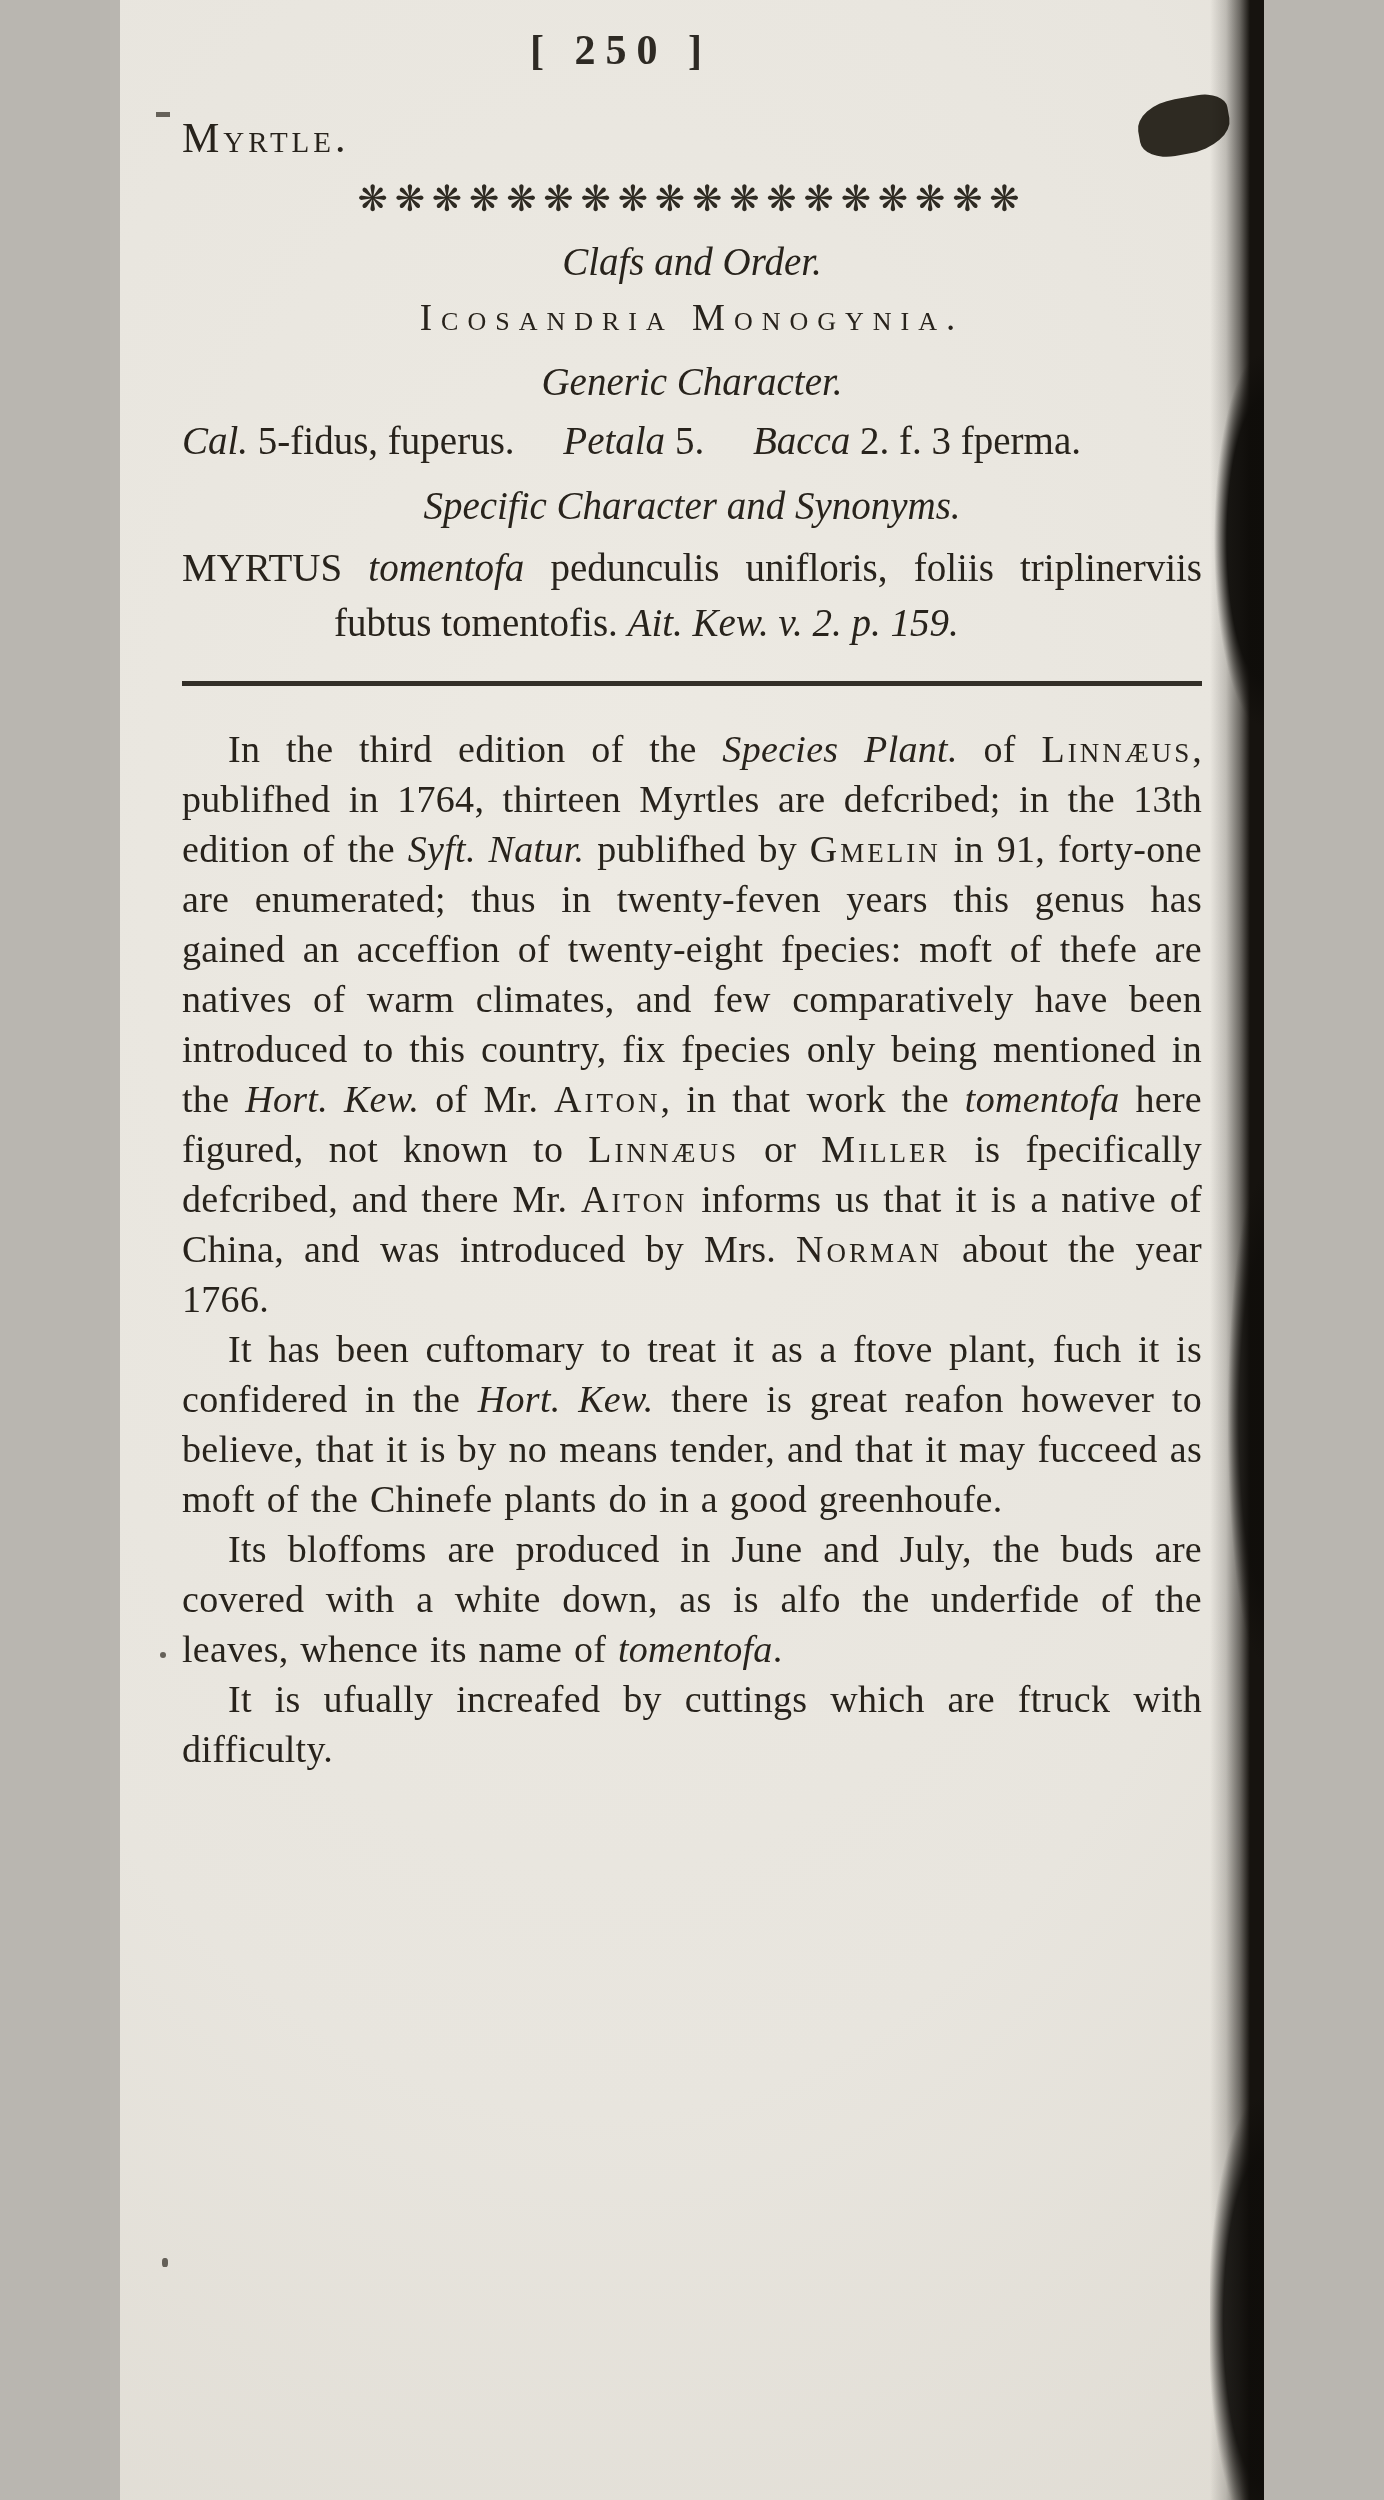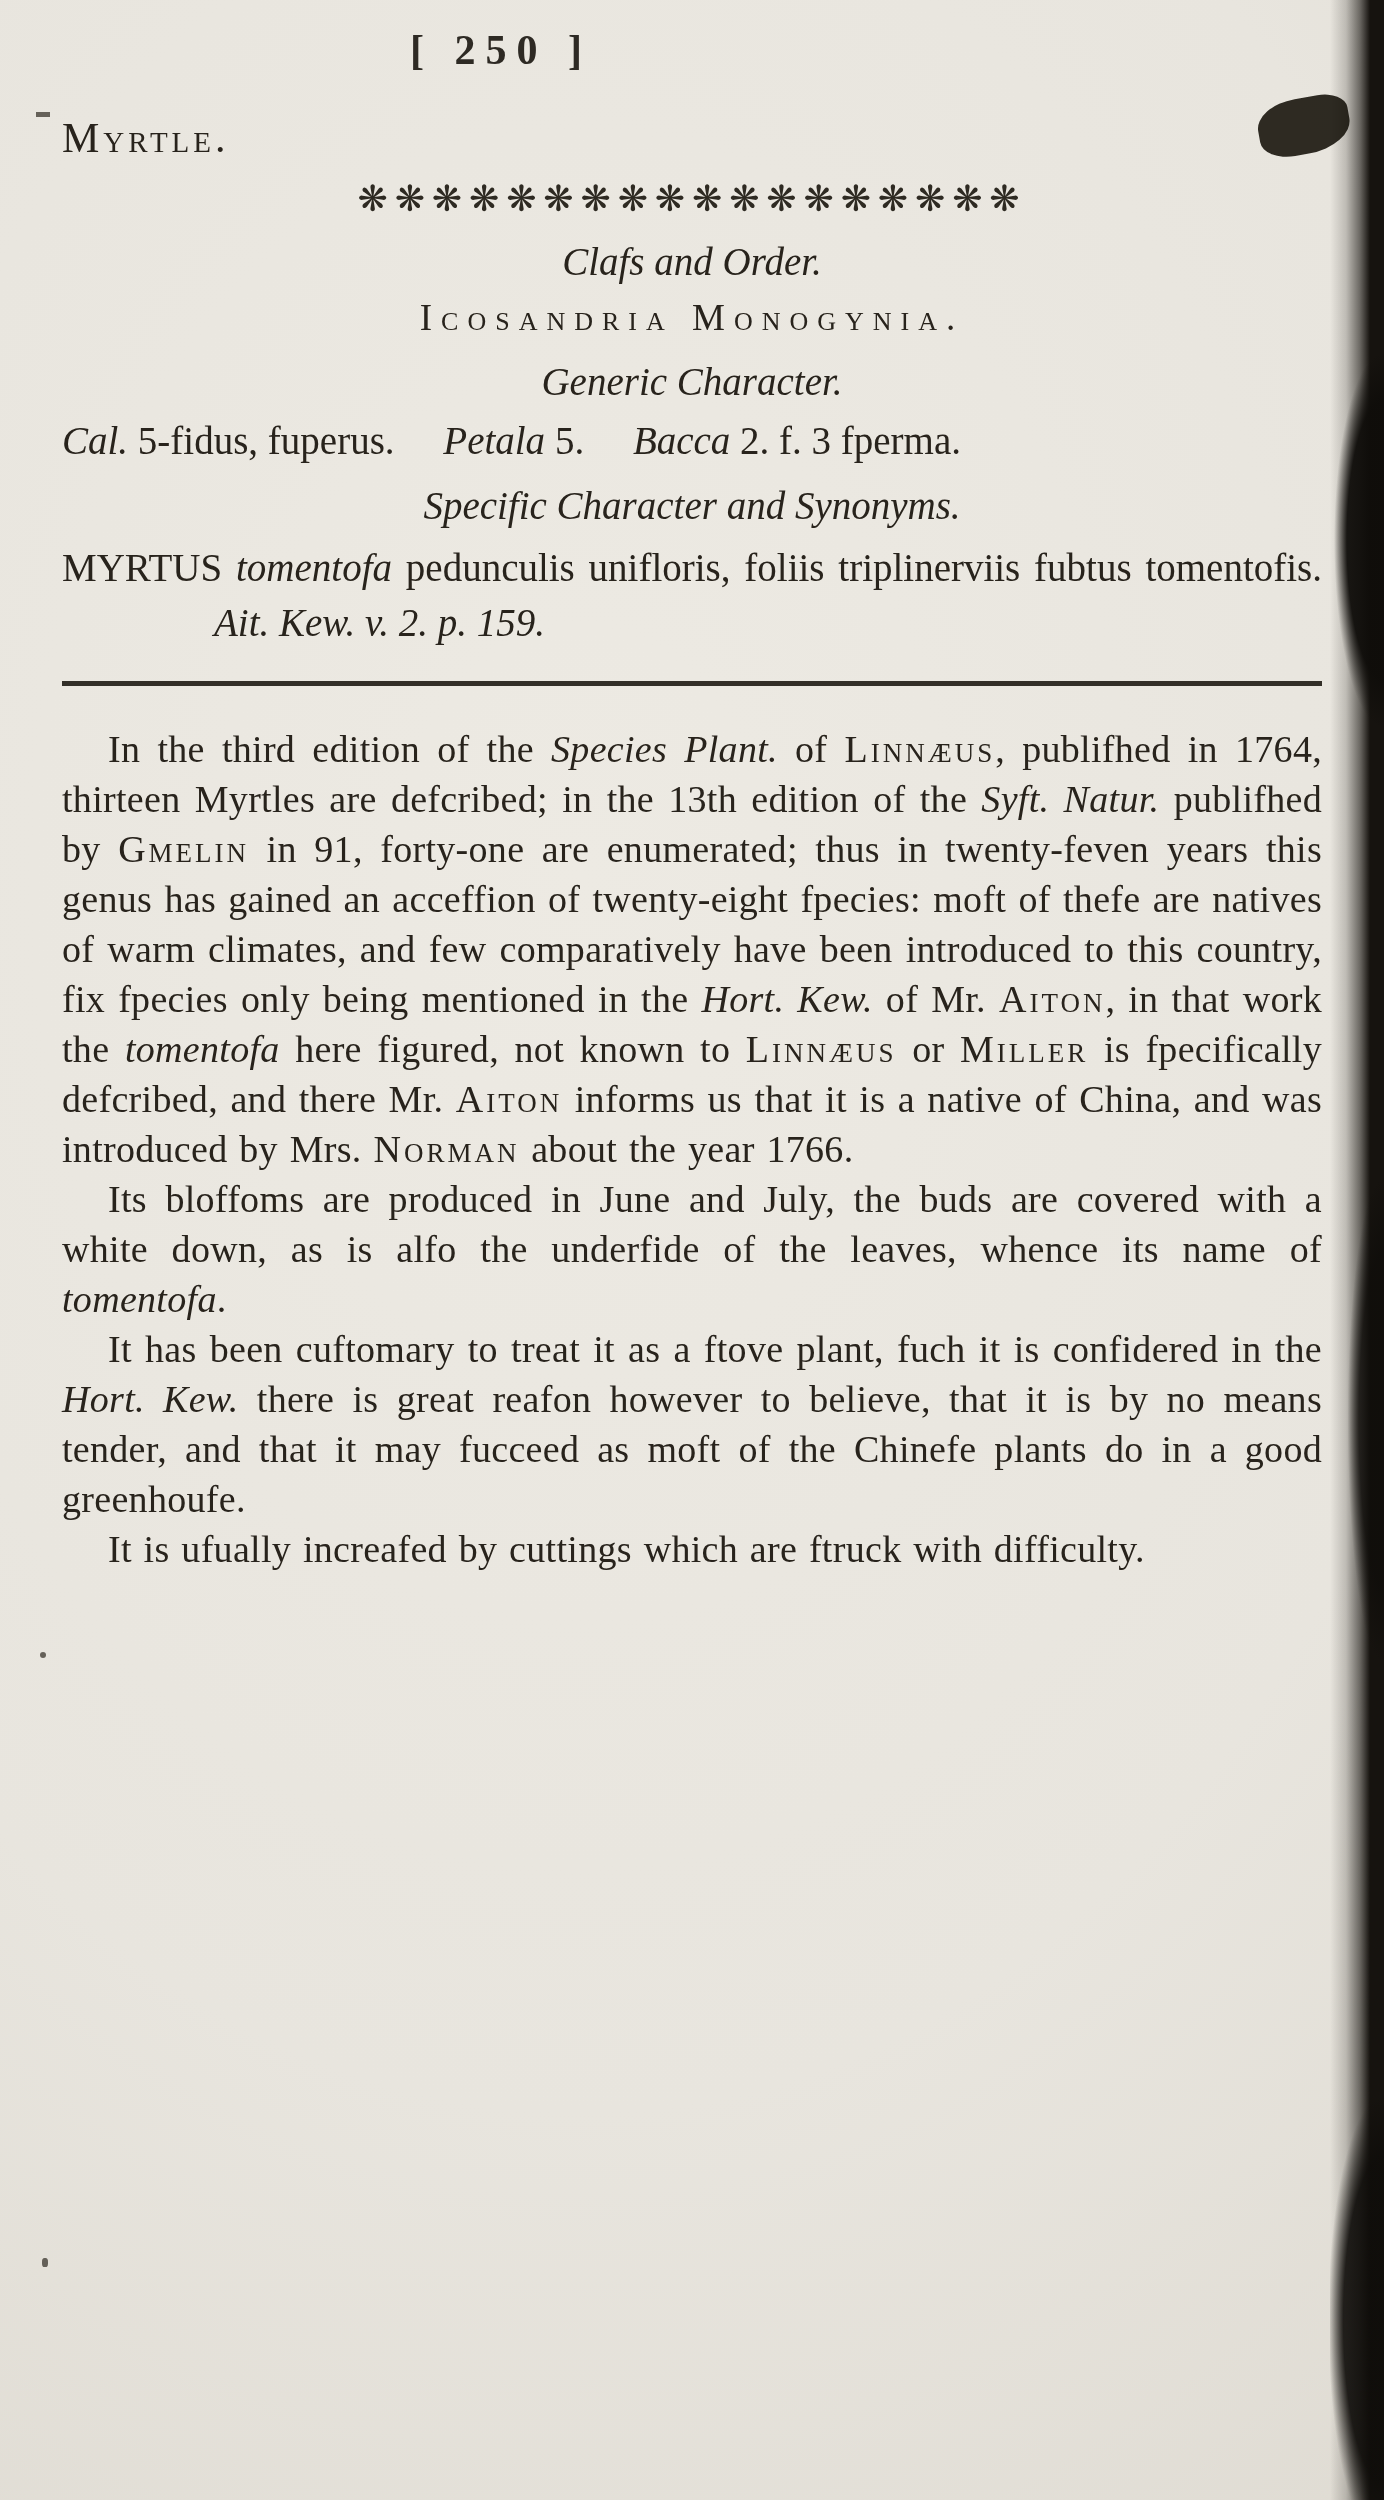--- a/index.html
+++ b/index.html
@@ -2,21 +2,21 @@
 <html style="--paper: #e8e5de; --ink: #28231c; --edge: #16130f;"><head>
 <meta charset="utf-8">
 <style>
   html, body { margin: 0; padding: 0; }
   body {
     background: #b9b6b0;
     font-family: "Liberation Serif", serif;
   }
   .scan {
     position: relative;
-    width: 1384px;
+    width: 1144px;
     height: 2500px;
     margin: 0 auto;
     overflow: hidden;
     color: var(--ink, #28231c);
     background:
       radial-gradient(ellipse 120% 90% at 42% 35%, #edeae3 0%, var(--paper, #e8e5de) 55%, #dcd8cf 100%);
   }
   .content { position: relative; padding: 26px 62px 0 62px; }
 
   .page-number {
@@ -145,22 +145,22 @@
     <div class="gen-line"><span class="seg-i">Cal.</span><span> 5-fidus, fuperus.     </span><span class="seg-i">Petala</span><span> 5.     </span><span class="seg-i">Bacca</span><span> 2. f. 3 fperma.</span></div>
 
     <div class="h-italic">Specific Character and Synonyms.</div>
 
     <div class="synonym"><span>MYRTUS </span><span class="seg-i">tomentofa</span><span> pedunculis unifloris, foliis triplinerviis fubtus tomentofis. </span><span class="seg-i">Ait. Kew. v. 2. p. 159.</span></div>
 
     <hr class="rule">
 
     <div class="body-text">
       <p><span>In the third edition of the </span><span class="seg-i">Species Plant.</span><span> of </span><span class="seg-sc">Linnæus</span><span>, publifhed in 1764, thirteen Myrtles are defcribed; in the 13th edition of the </span><span class="seg-i">Syft. Natur.</span><span> publifhed by </span><span class="seg-sc">Gmelin</span><span> in 91, forty-one are enumerated; thus in twenty-feven years this genus has gained an acceffion of twenty-eight fpecies: moft of thefe are natives of warm climates, and few comparatively have been introduced to this country, fix fpecies only being mentioned in the </span><span class="seg-i">Hort. Kew.</span><span> of Mr. </span><span class="seg-sc">Aiton</span><span>, in that work the </span><span class="seg-i">tomentofa</span><span> here figured, not known to </span><span class="seg-sc">Linnæus</span><span> or </span><span class="seg-sc">Miller</span><span> is fpecifically defcribed, and there Mr. </span><span class="seg-sc">Aiton</span><span> informs us that it is a native of China, and was introduced by Mrs. </span><span class="seg-sc">Norman</span><span> about the year 1766.</span></p>
+      <p><span>It has been cuftomary to treat it as a ftove plant, fuch it is confidered in the </span><span class="seg-i">Hort. Kew.</span><span> there is great reafon however to believe, that it is by no means tender, and that it may fucceed as moft of the Chinefe plants do in a good greenhoufe.</span></p>
       <p><span>Its bloffoms are produced in June and July, the buds are covered with a white down, as is alfo the underfide of the leaves, whence its name of </span><span class="seg-i">tomentofa</span><span>.</span></p>
-      <p><span>It has been cuftomary to treat it as a ftove plant, fuch it is confidered in the </span><span class="seg-i">Hort. Kew.</span><span> there is great reafon however to believe, that it is by no means tender, and that it may fucceed as moft of the Chinefe plants do in a good greenhoufe.</span></p>
       <p><span>It is ufually increafed by cuttings which are ftruck with difficulty.</span></p>
     </div>
   </div>
 
   <div class="edge-band"></div>
   <div class="smudge"></div>
   <div class="speck s1"></div>
   <div class="speck s2"></div>
   <div class="speck s3"></div>
 </div>

